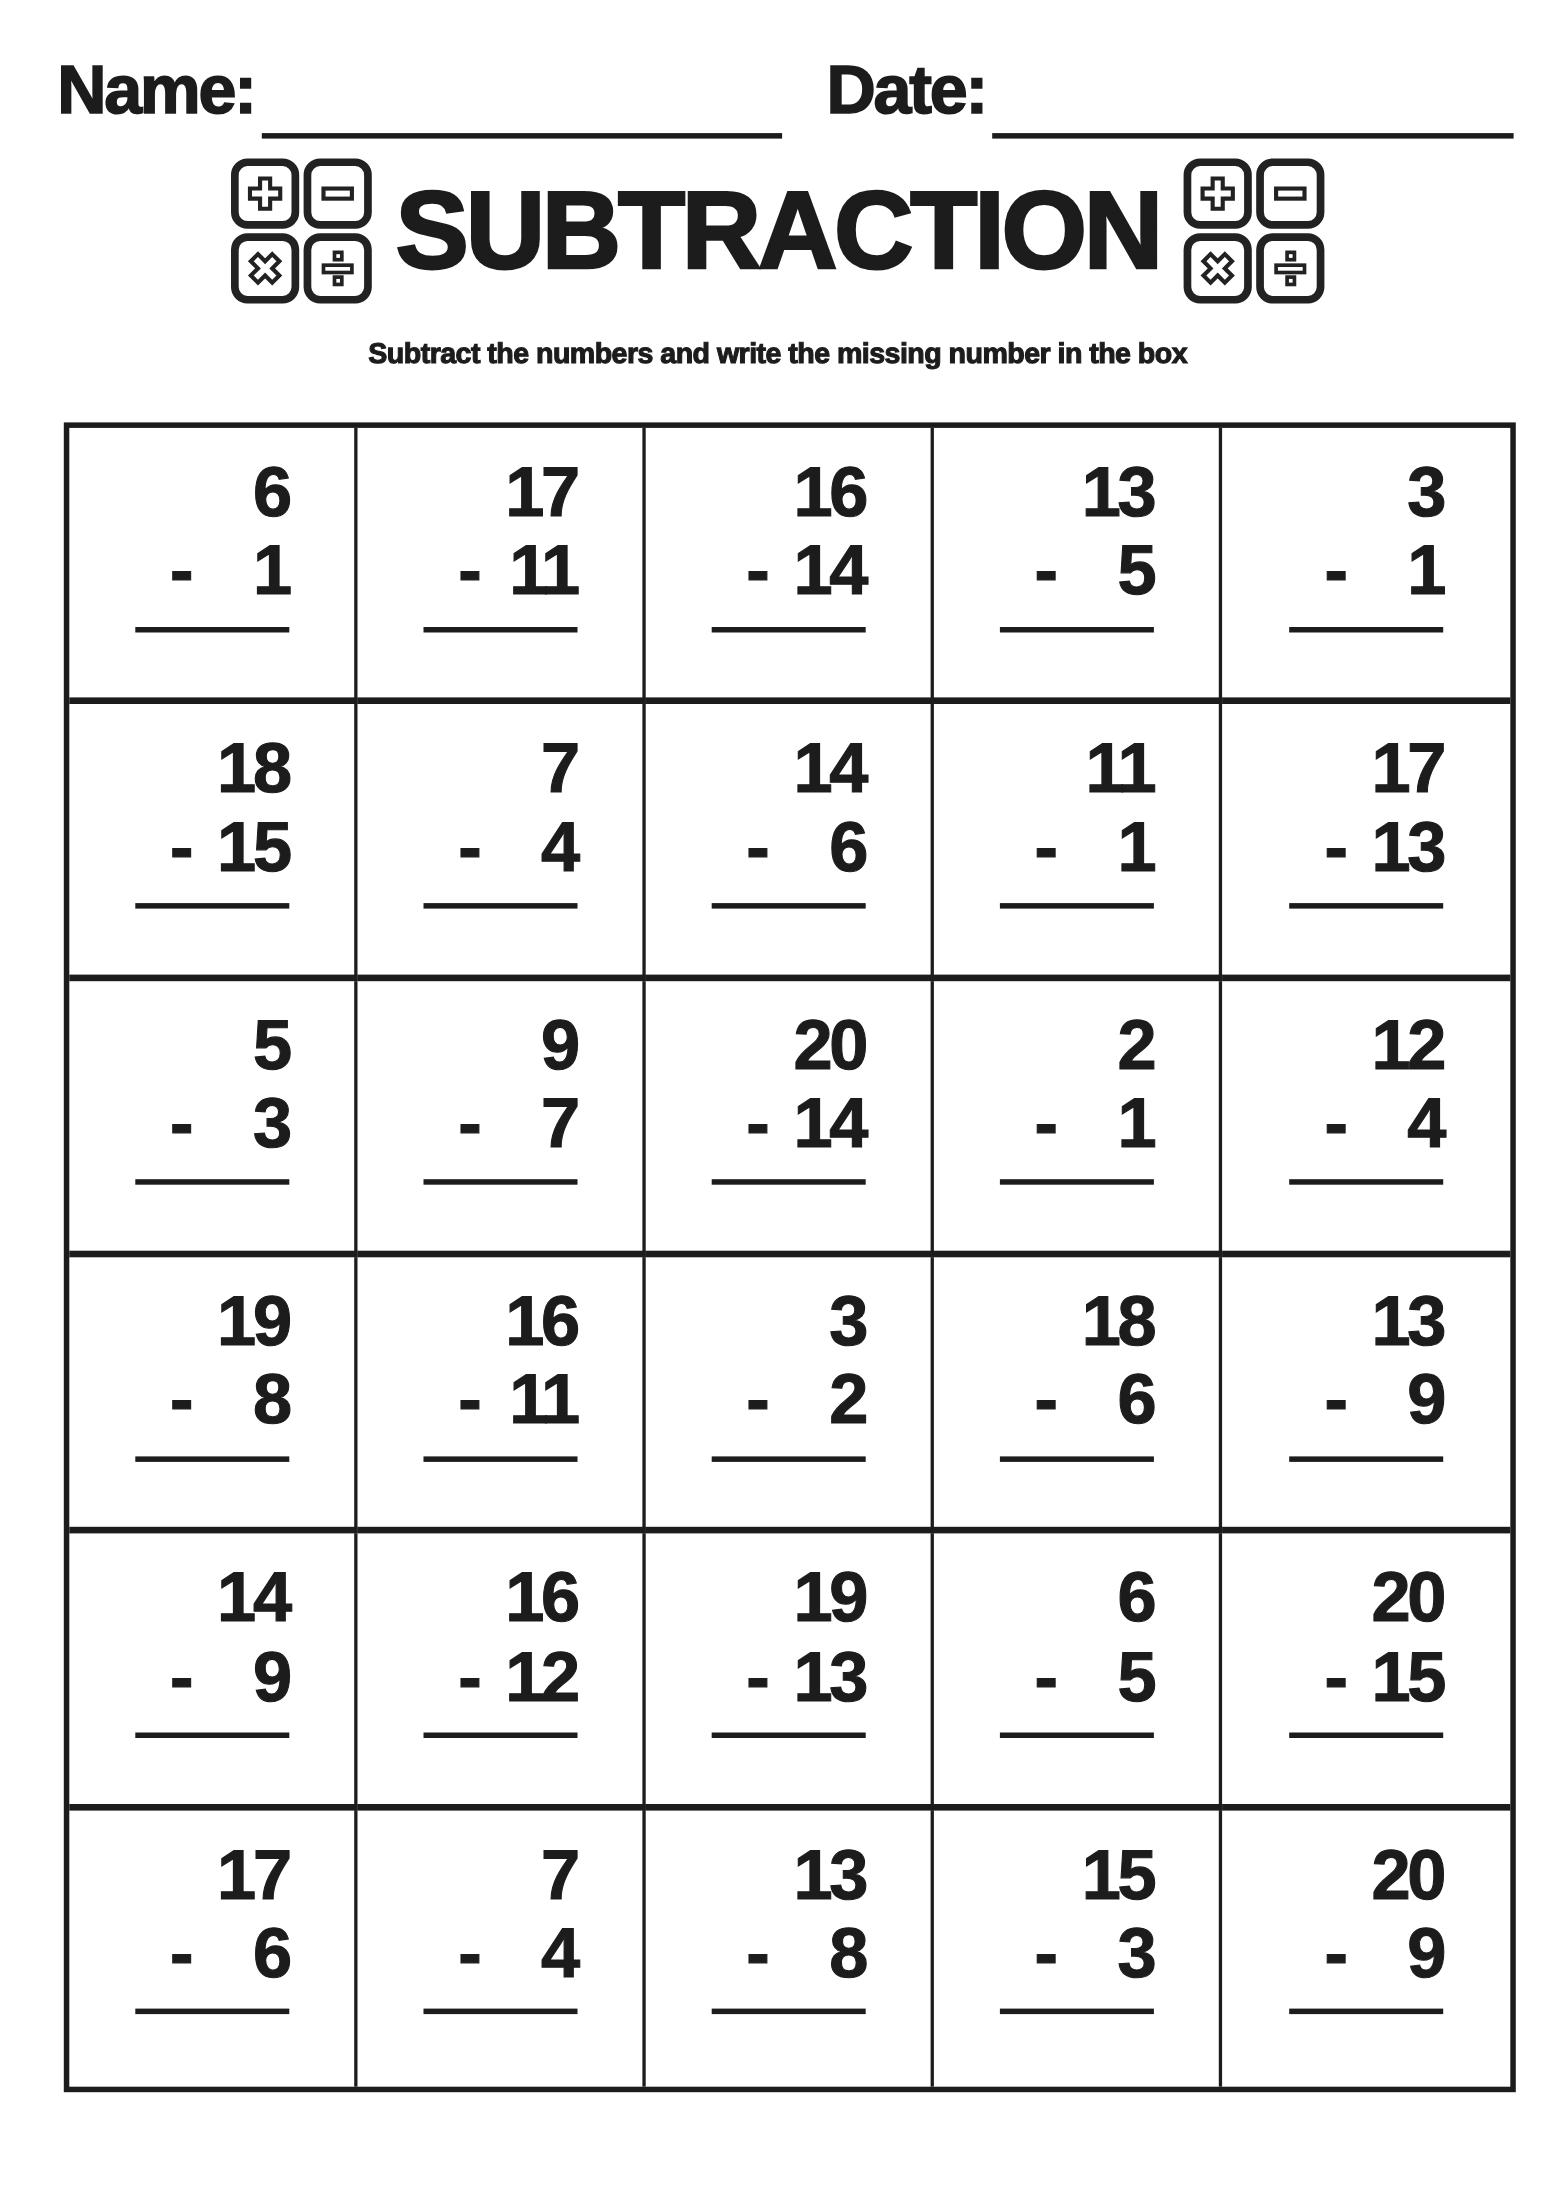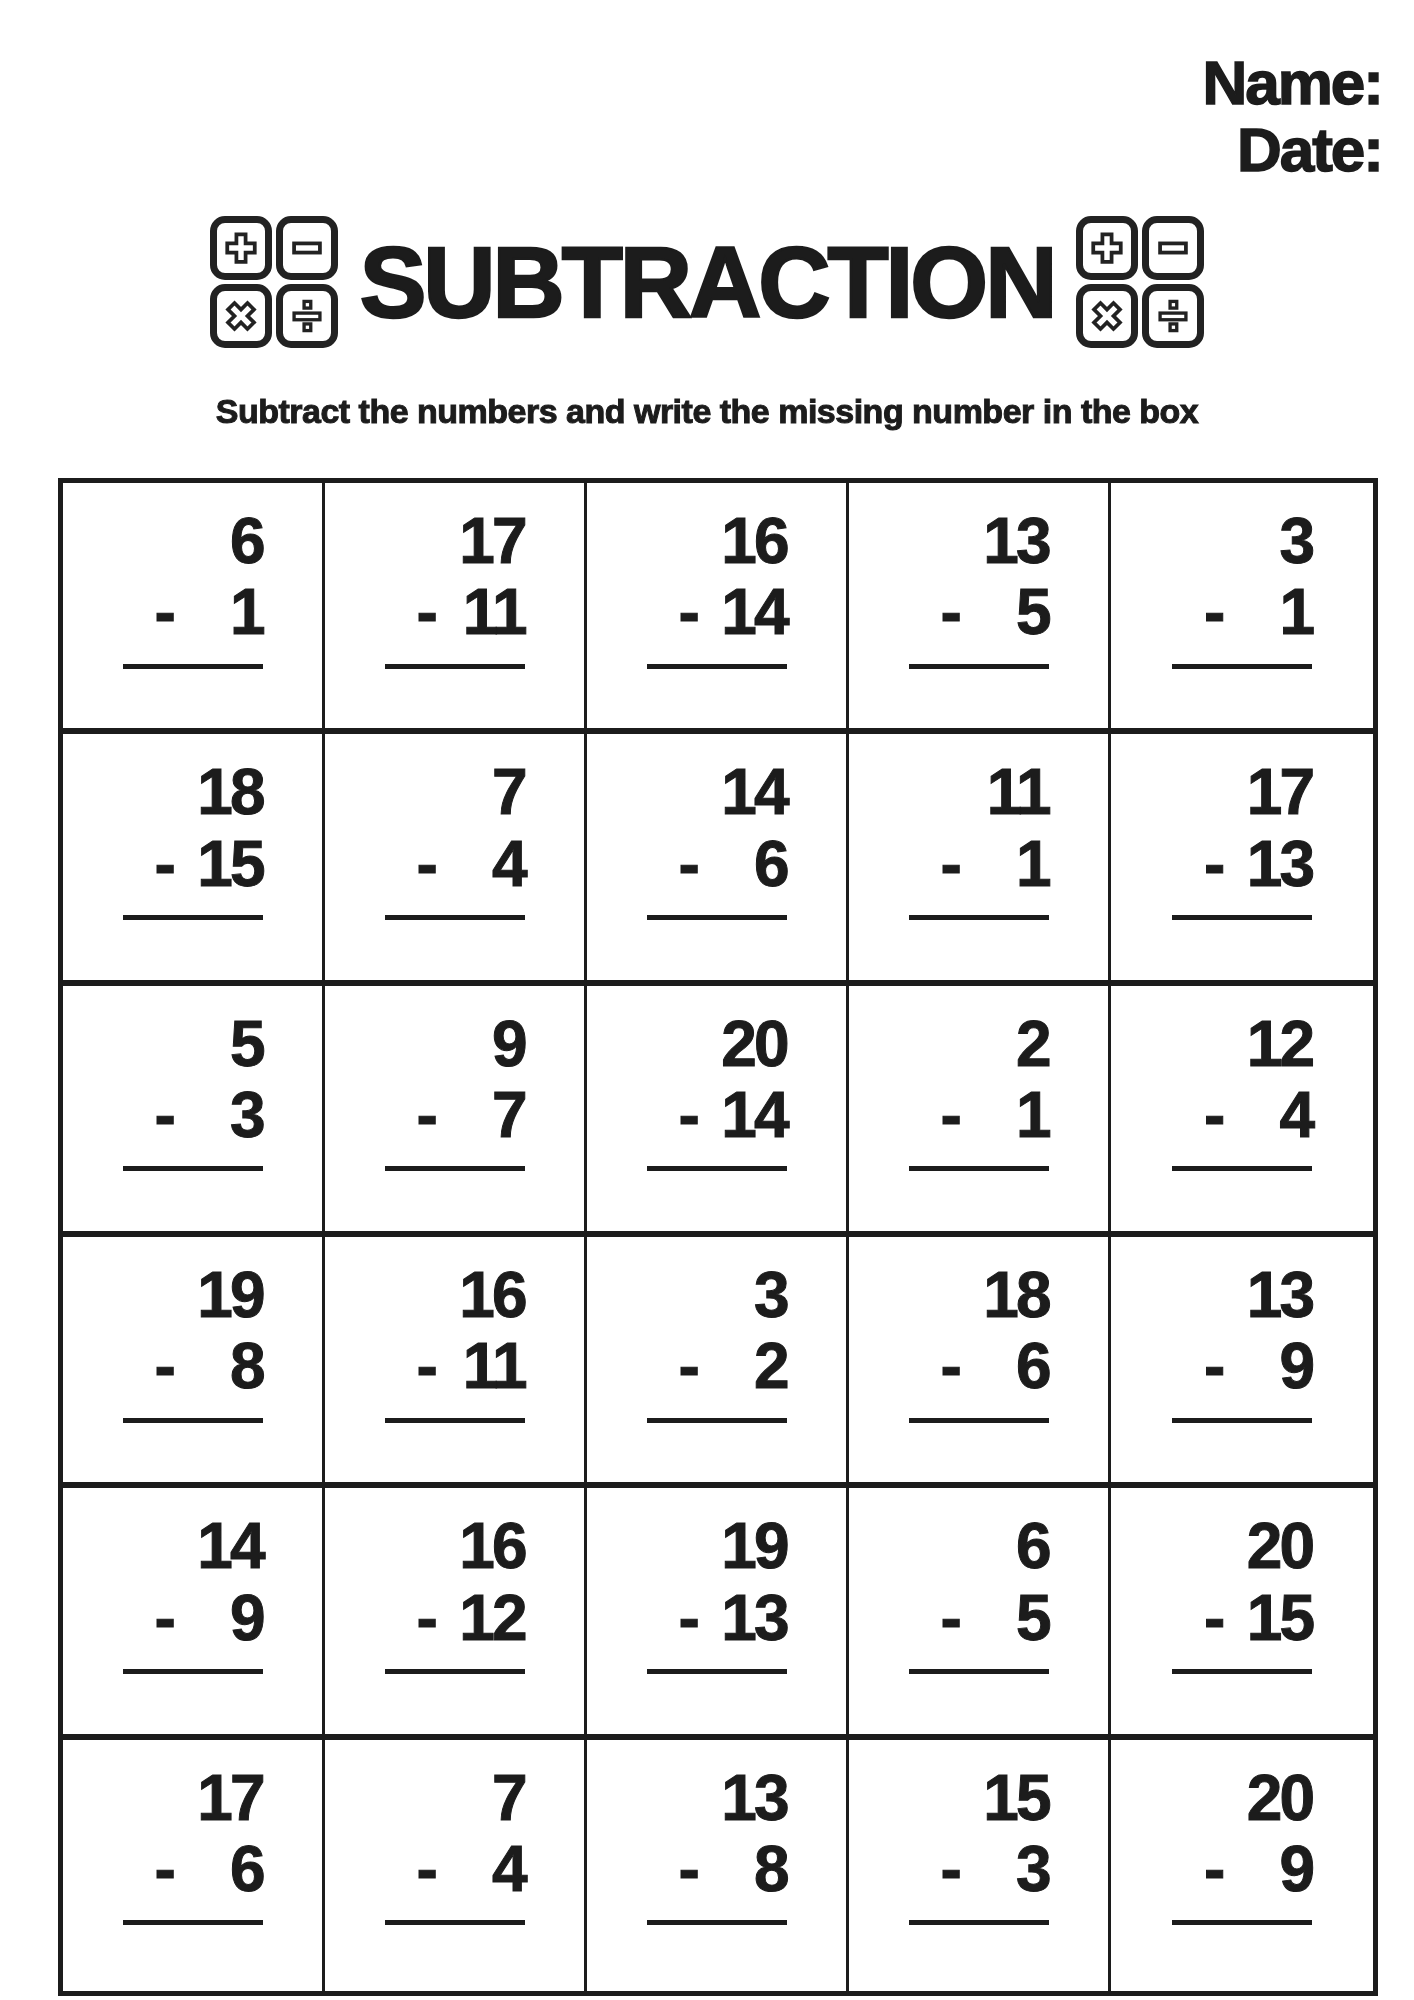--- a/index.html
+++ b/index.html
@@ -9,21 +9,20 @@
     width: 1414px; height: 2000px;
     margin: 0 auto; overflow: hidden;
     font-family: "Liberation Sans", sans-serif;
     color: var(--ink);
     font-weight: bold;
   }
   
   .header {
     display: flex; align-items: flex-end;
     padding: 52px 32px 0 52px;
-    flex-direction: column;
   }
   .hdr-label {
     font-size: 62px; line-height: 1;
     letter-spacing: -2px;
     -webkit-text-stroke: 1.5px var(--ink);
     white-space: nowrap;
   }
   .date-label { margin-left: 34px; }
   .blank {
     flex: 1; height: 0;
@@ -47,23 +46,23 @@
     display: grid; place-items: center;
   }
   .op-box svg { width: 40px; height: 40px; }
   .main-title {
     font-size: 100px; line-height: 1;
     letter-spacing: -3px;
     -webkit-text-stroke: 2.5px var(--ink);
     white-space: nowrap;
   }
   .subtitle {
-    margin-top: 46px;
+    margin-top: 32px;
     text-align: center;
-    font-size: 34px; line-height: 1;
+    font-size: 26px; line-height: 1;
     letter-spacing: -0.5px;
     -webkit-text-stroke: 1px var(--ink);
   }
   
   .grid {
     margin: 50px 36px 0 58px;
     height: 1518px;
     border: 5px solid var(--ink);
     display: grid;
     grid-template-columns: repeat(5, 1fr);

